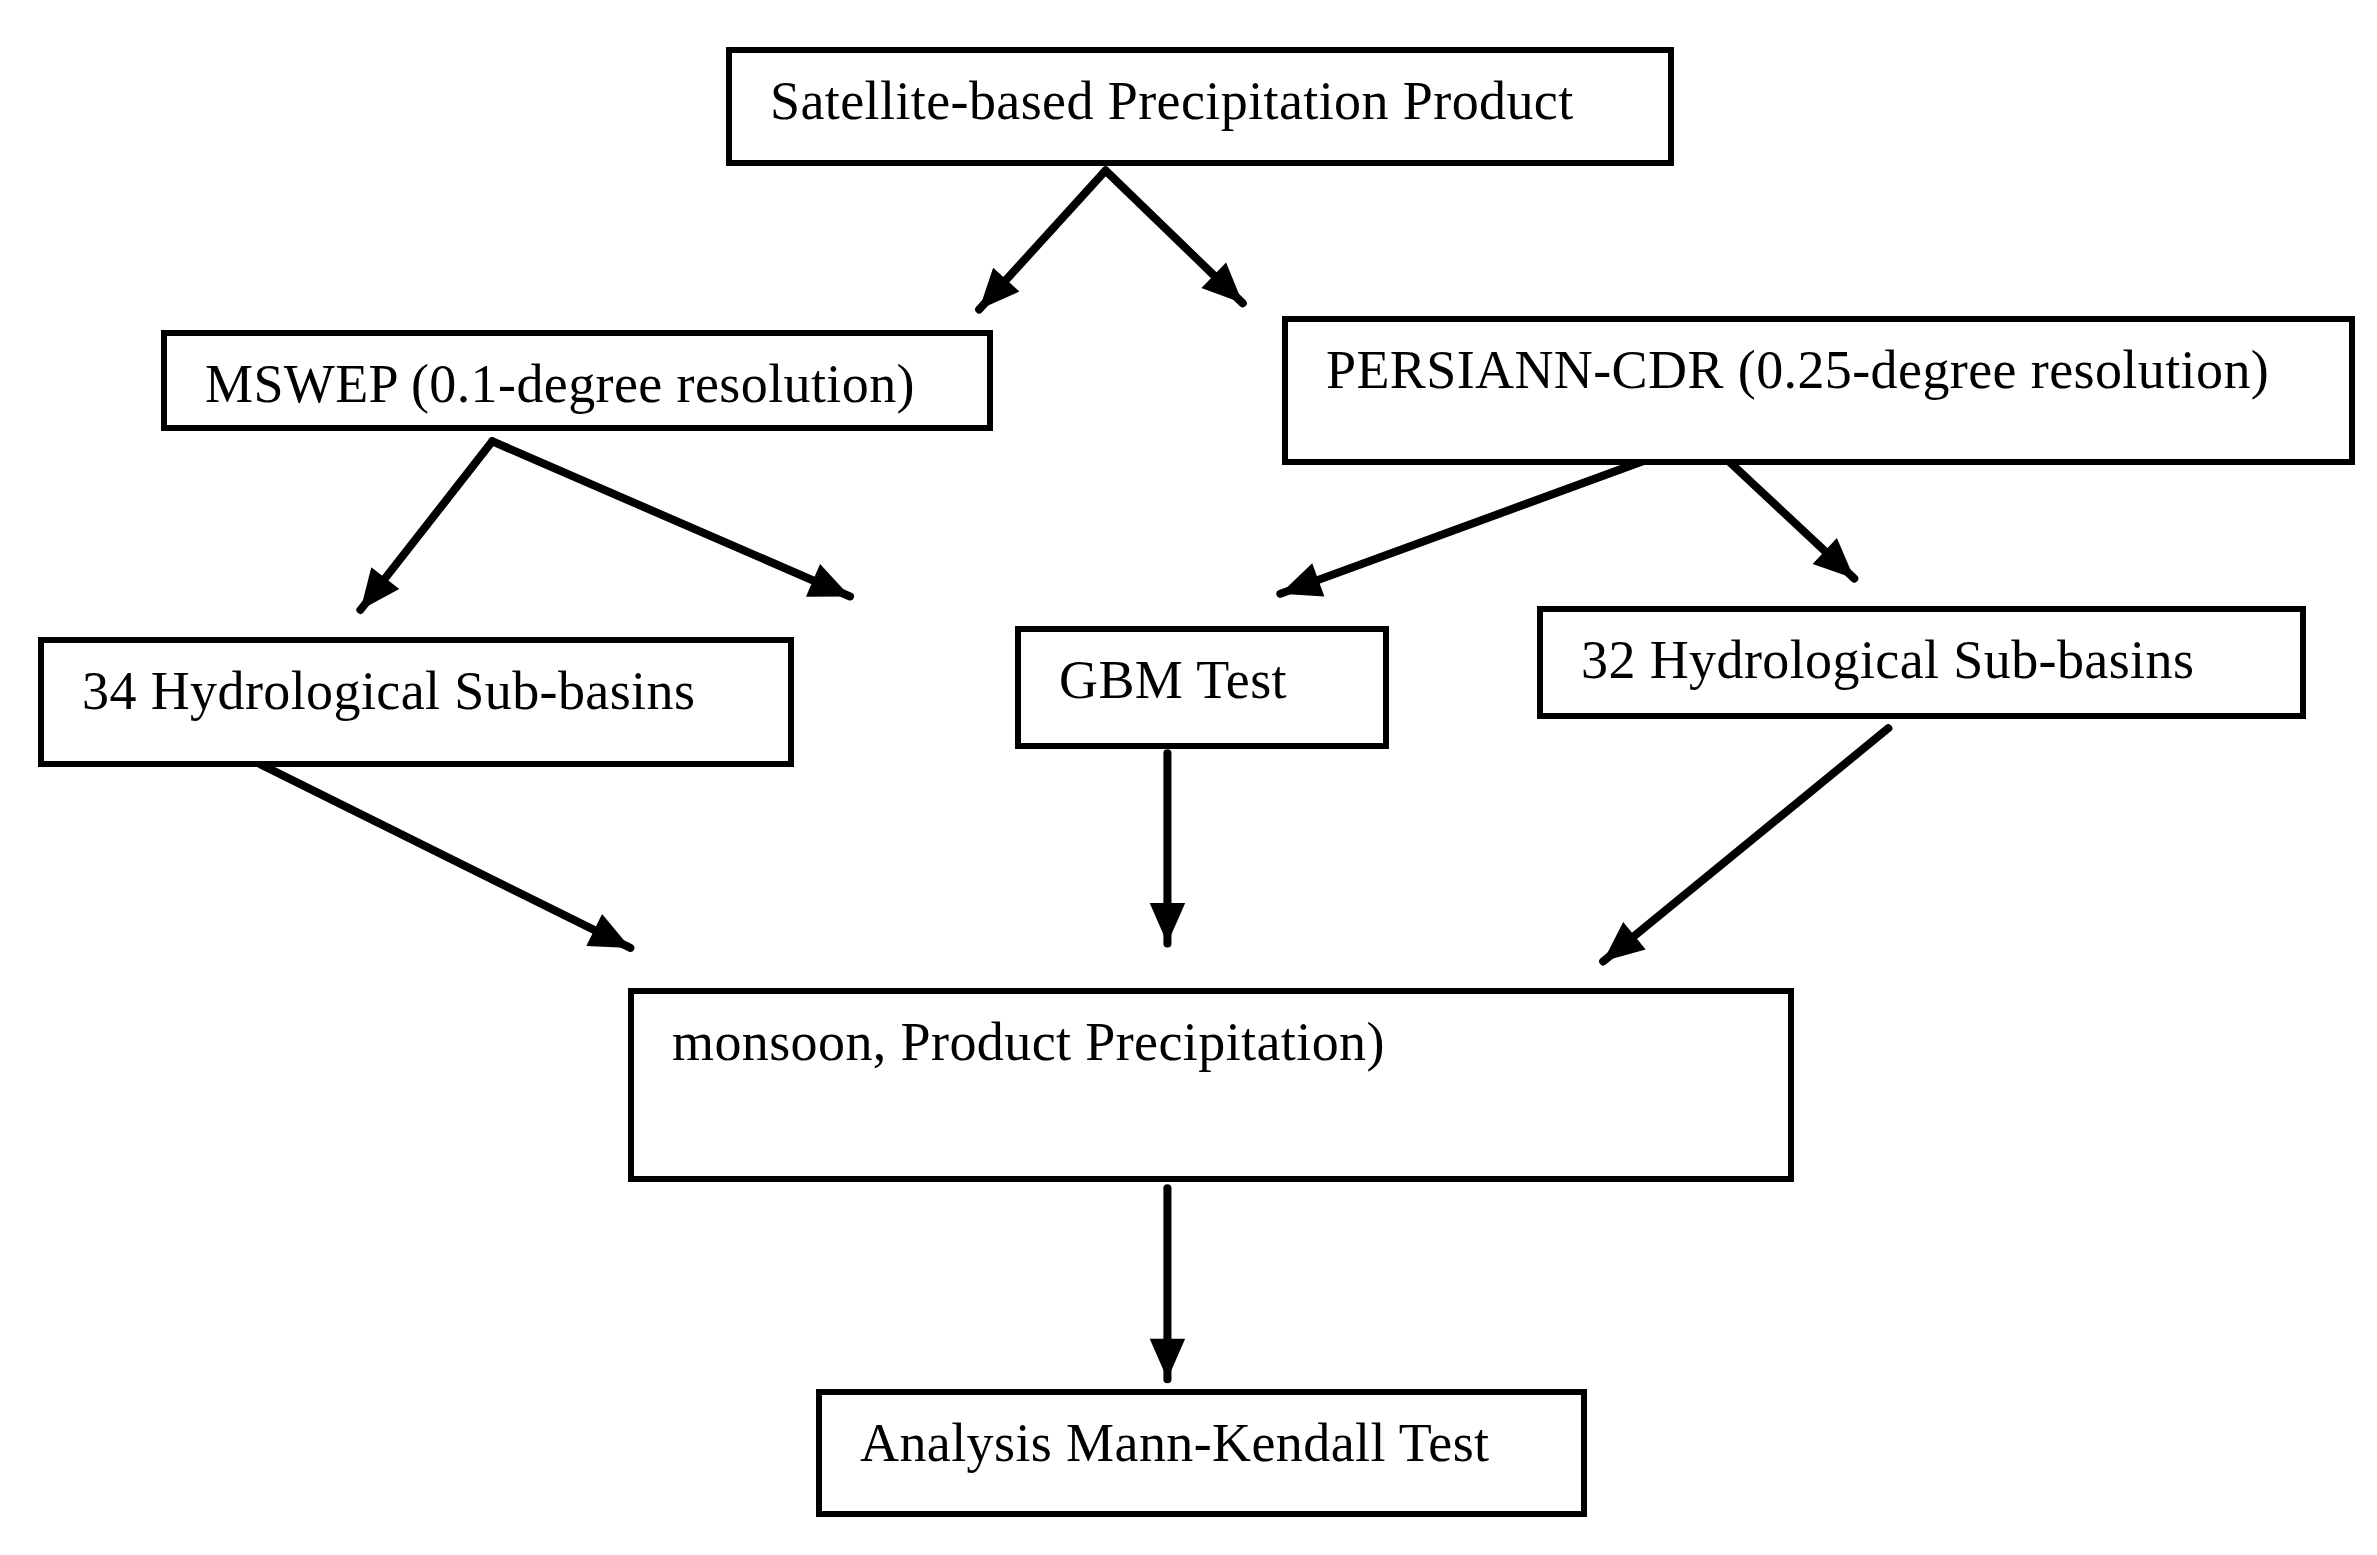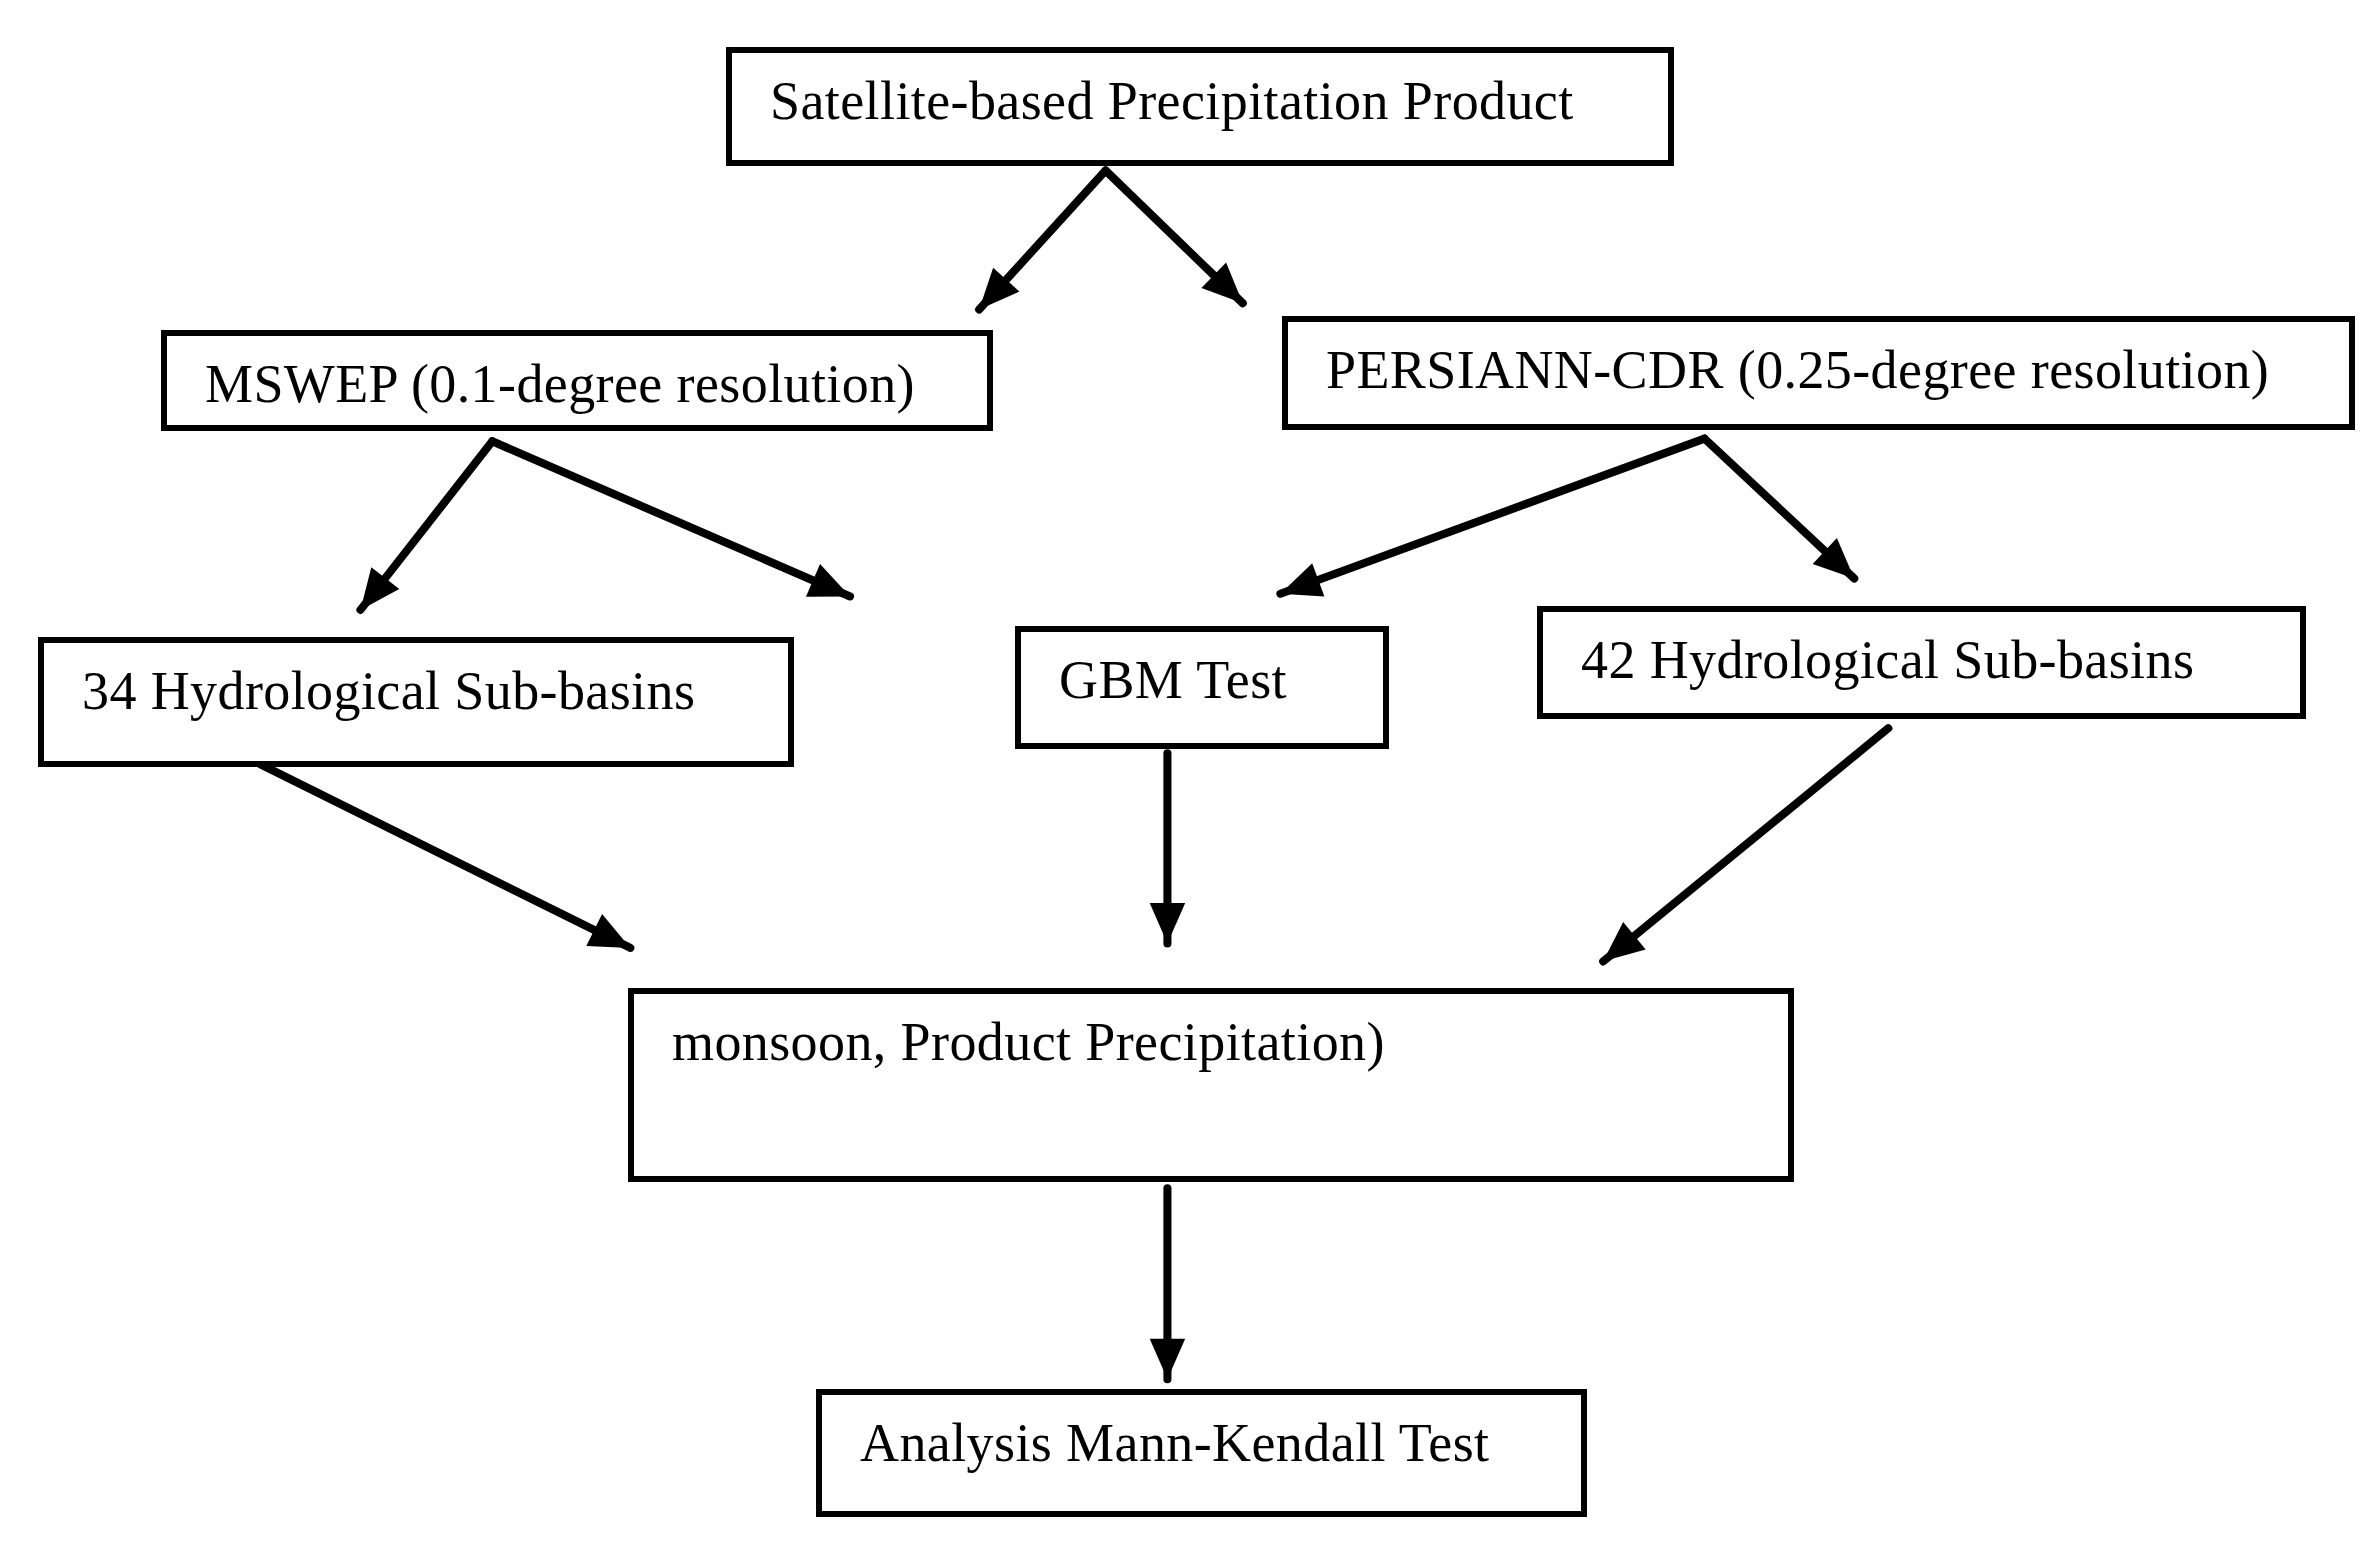--- a/index.html
+++ b/index.html
@@ -61,31 +61,31 @@
         <line x1="1302" y1="1325" x2="1302" y2="1538" stroke="#000000" stroke-width="9" stroke-linecap="round" marker-end="url(#ah)"></line>
       </g>
   </svg>
   <div id="node-layer">
       <div class="node" style="left: 726px; top: 47px; width: 948px; height: 119px;">
         <div class="line">Satellite-based Precipitation Product</div>
       </div>
       <div class="node" style="left: 161px; top: 330px; width: 832px; height: 101px;">
         <div class="line">MSWEP (0.1-degree resolution)</div>
       </div>
-      <div class="node" style="left: 1282px; top: 316px; width: 1073px; height: 114px;">
+      <div class="node" style="left: 1282px; top: 316px; width: 1073px; height: 149px;">
         <div class="line">PERSIANN-CDR (0.25-degree resolution)</div>
       </div>
       <div class="node" style="left: 38px; top: 637px; width: 756px; height: 130px;">
         <div class="line">34 Hydrological  Sub-basins</div>
       </div>
       <div class="node" style="left: 1015px; top: 626px; width: 374px; height: 123px;">
         <div class="line">GBM Test</div>
       </div>
       <div class="node" style="left: 1537px; top: 606px; width: 769px; height: 113px;">
-        <div class="line">42 Hydrological  Sub-basins</div>
+        <div class="line">32 Hydrological  Sub-basins</div>
       </div>
       <div class="node" style="left: 628px; top: 988px; width: 1166px; height: 194px;">
         <div class="line">monsoon, Product Precipitation)</div>
       </div>
       <div class="node" style="left: 816px; top: 1389px; width: 771px; height: 128px;">
         <div class="line">Analysis Mann-Kendall  Test</div>
       </div>
     </div>
 </div>
 

